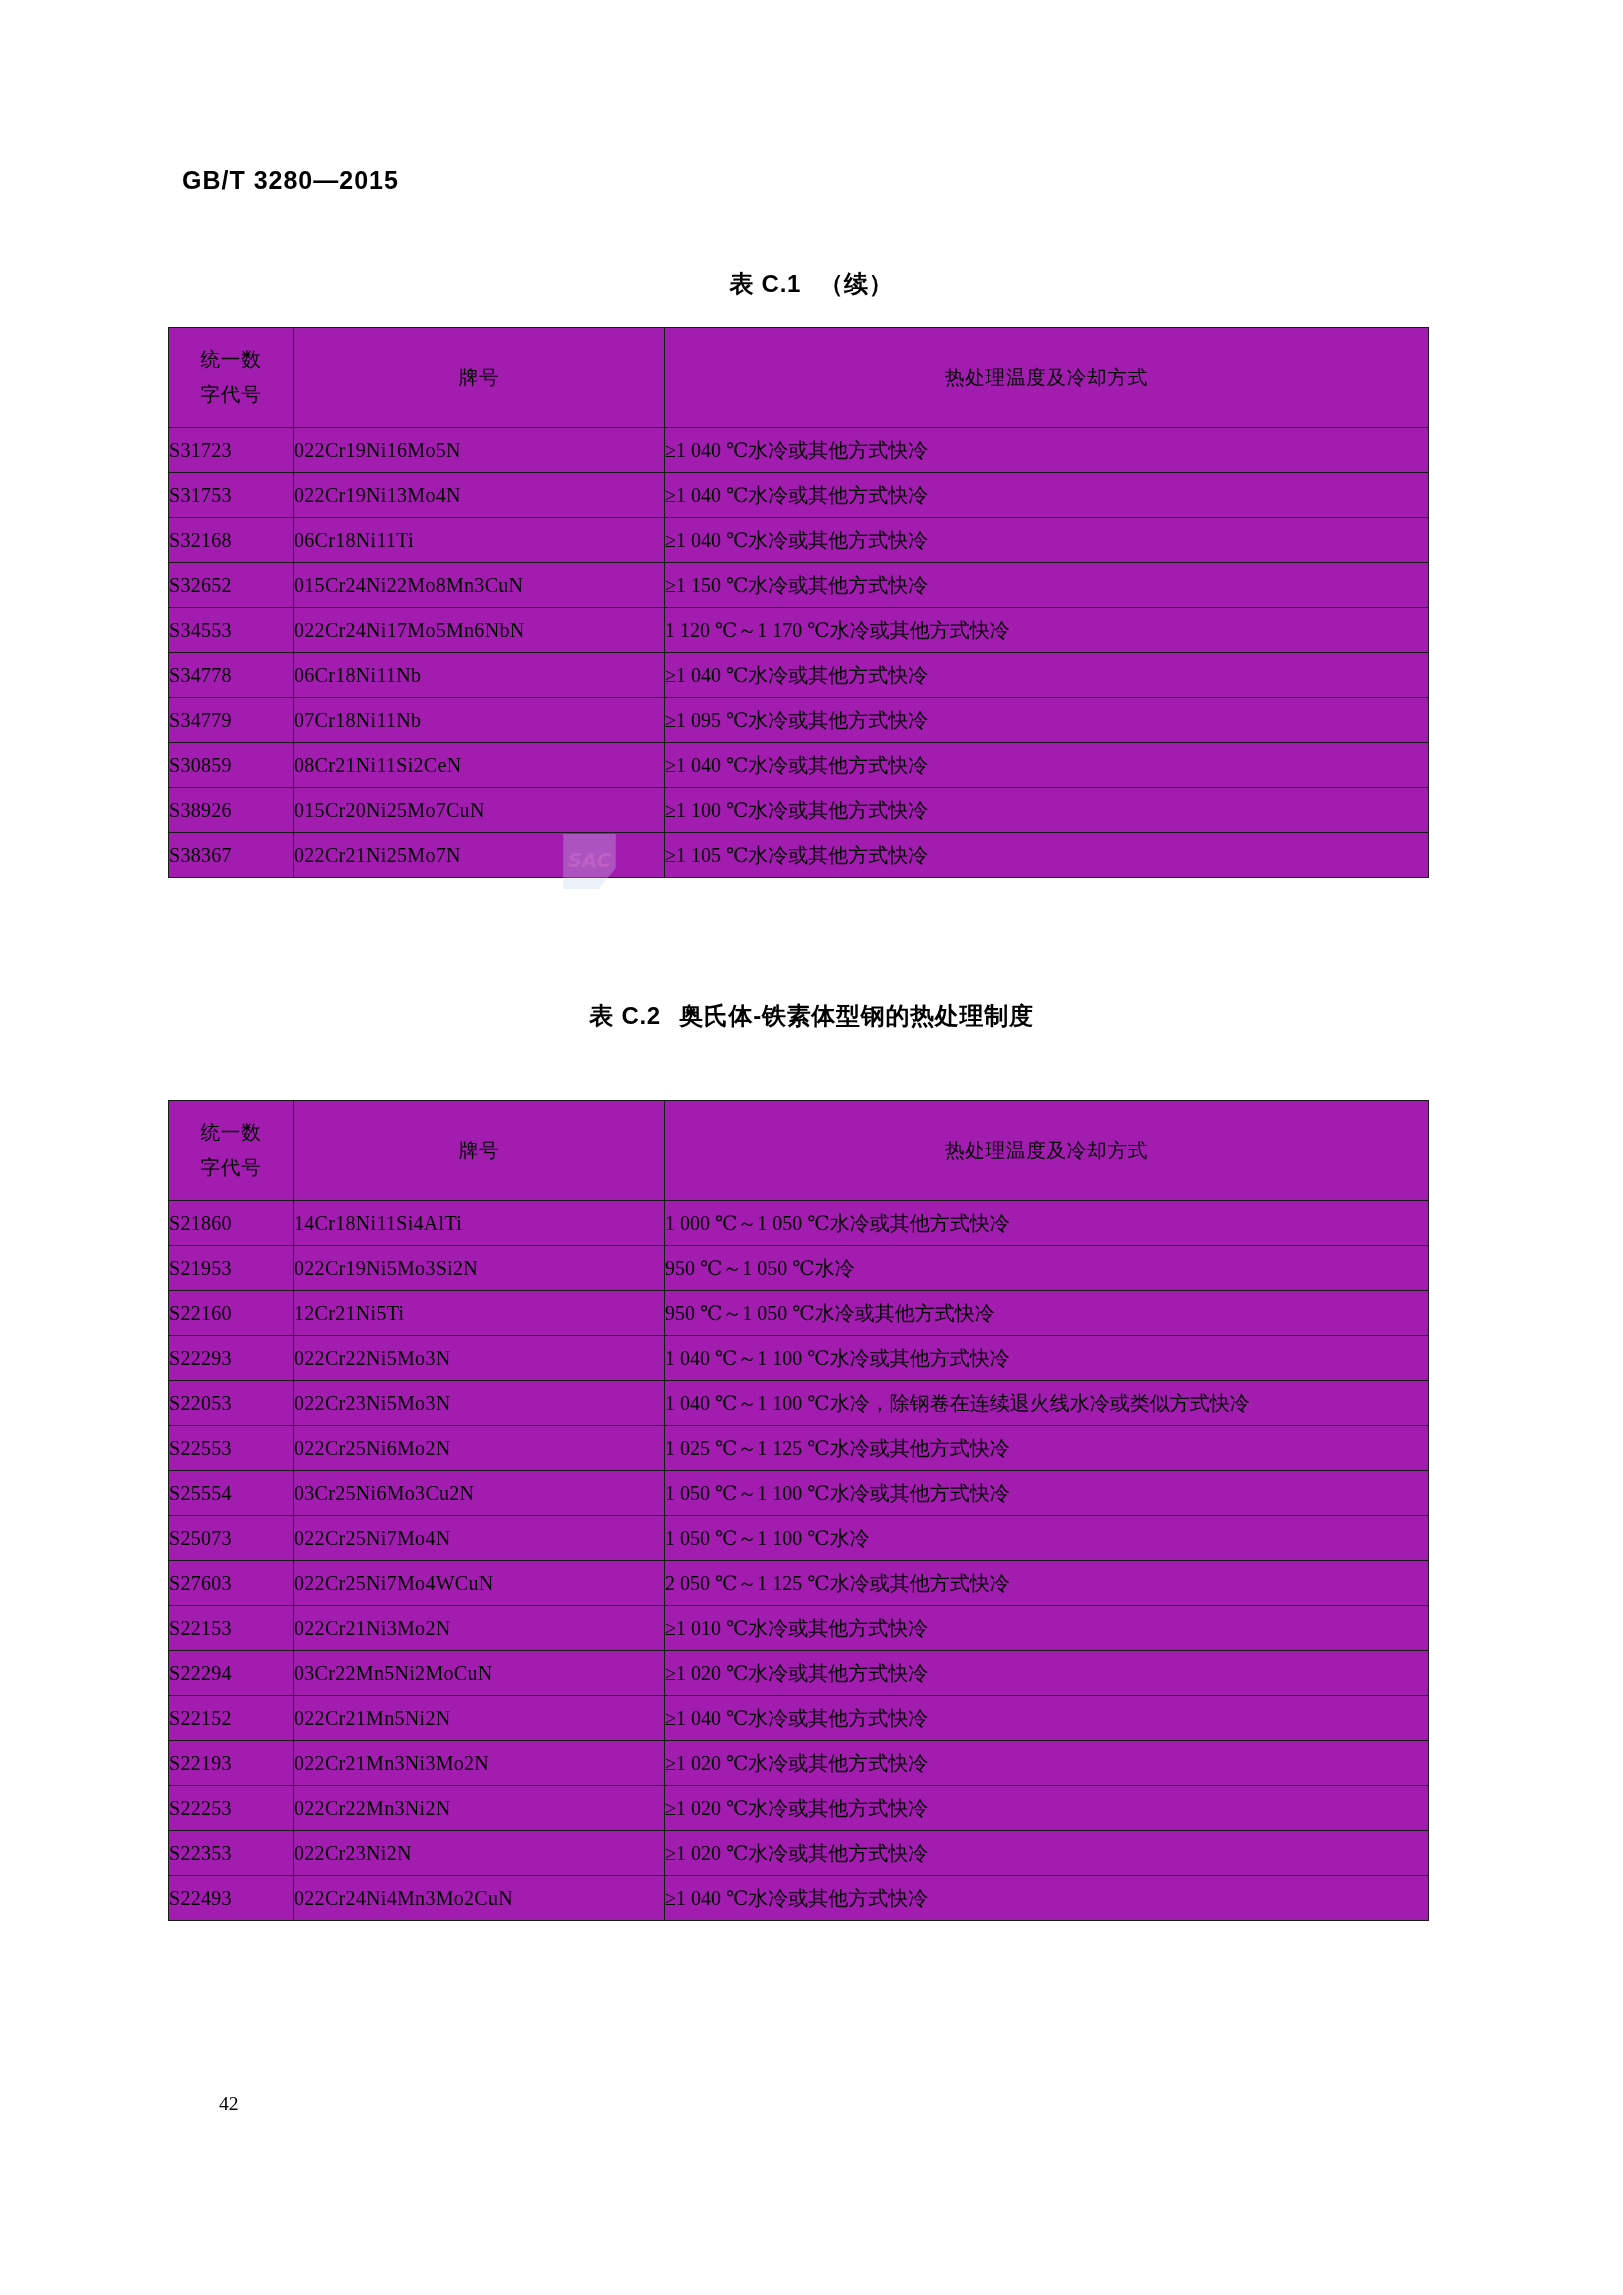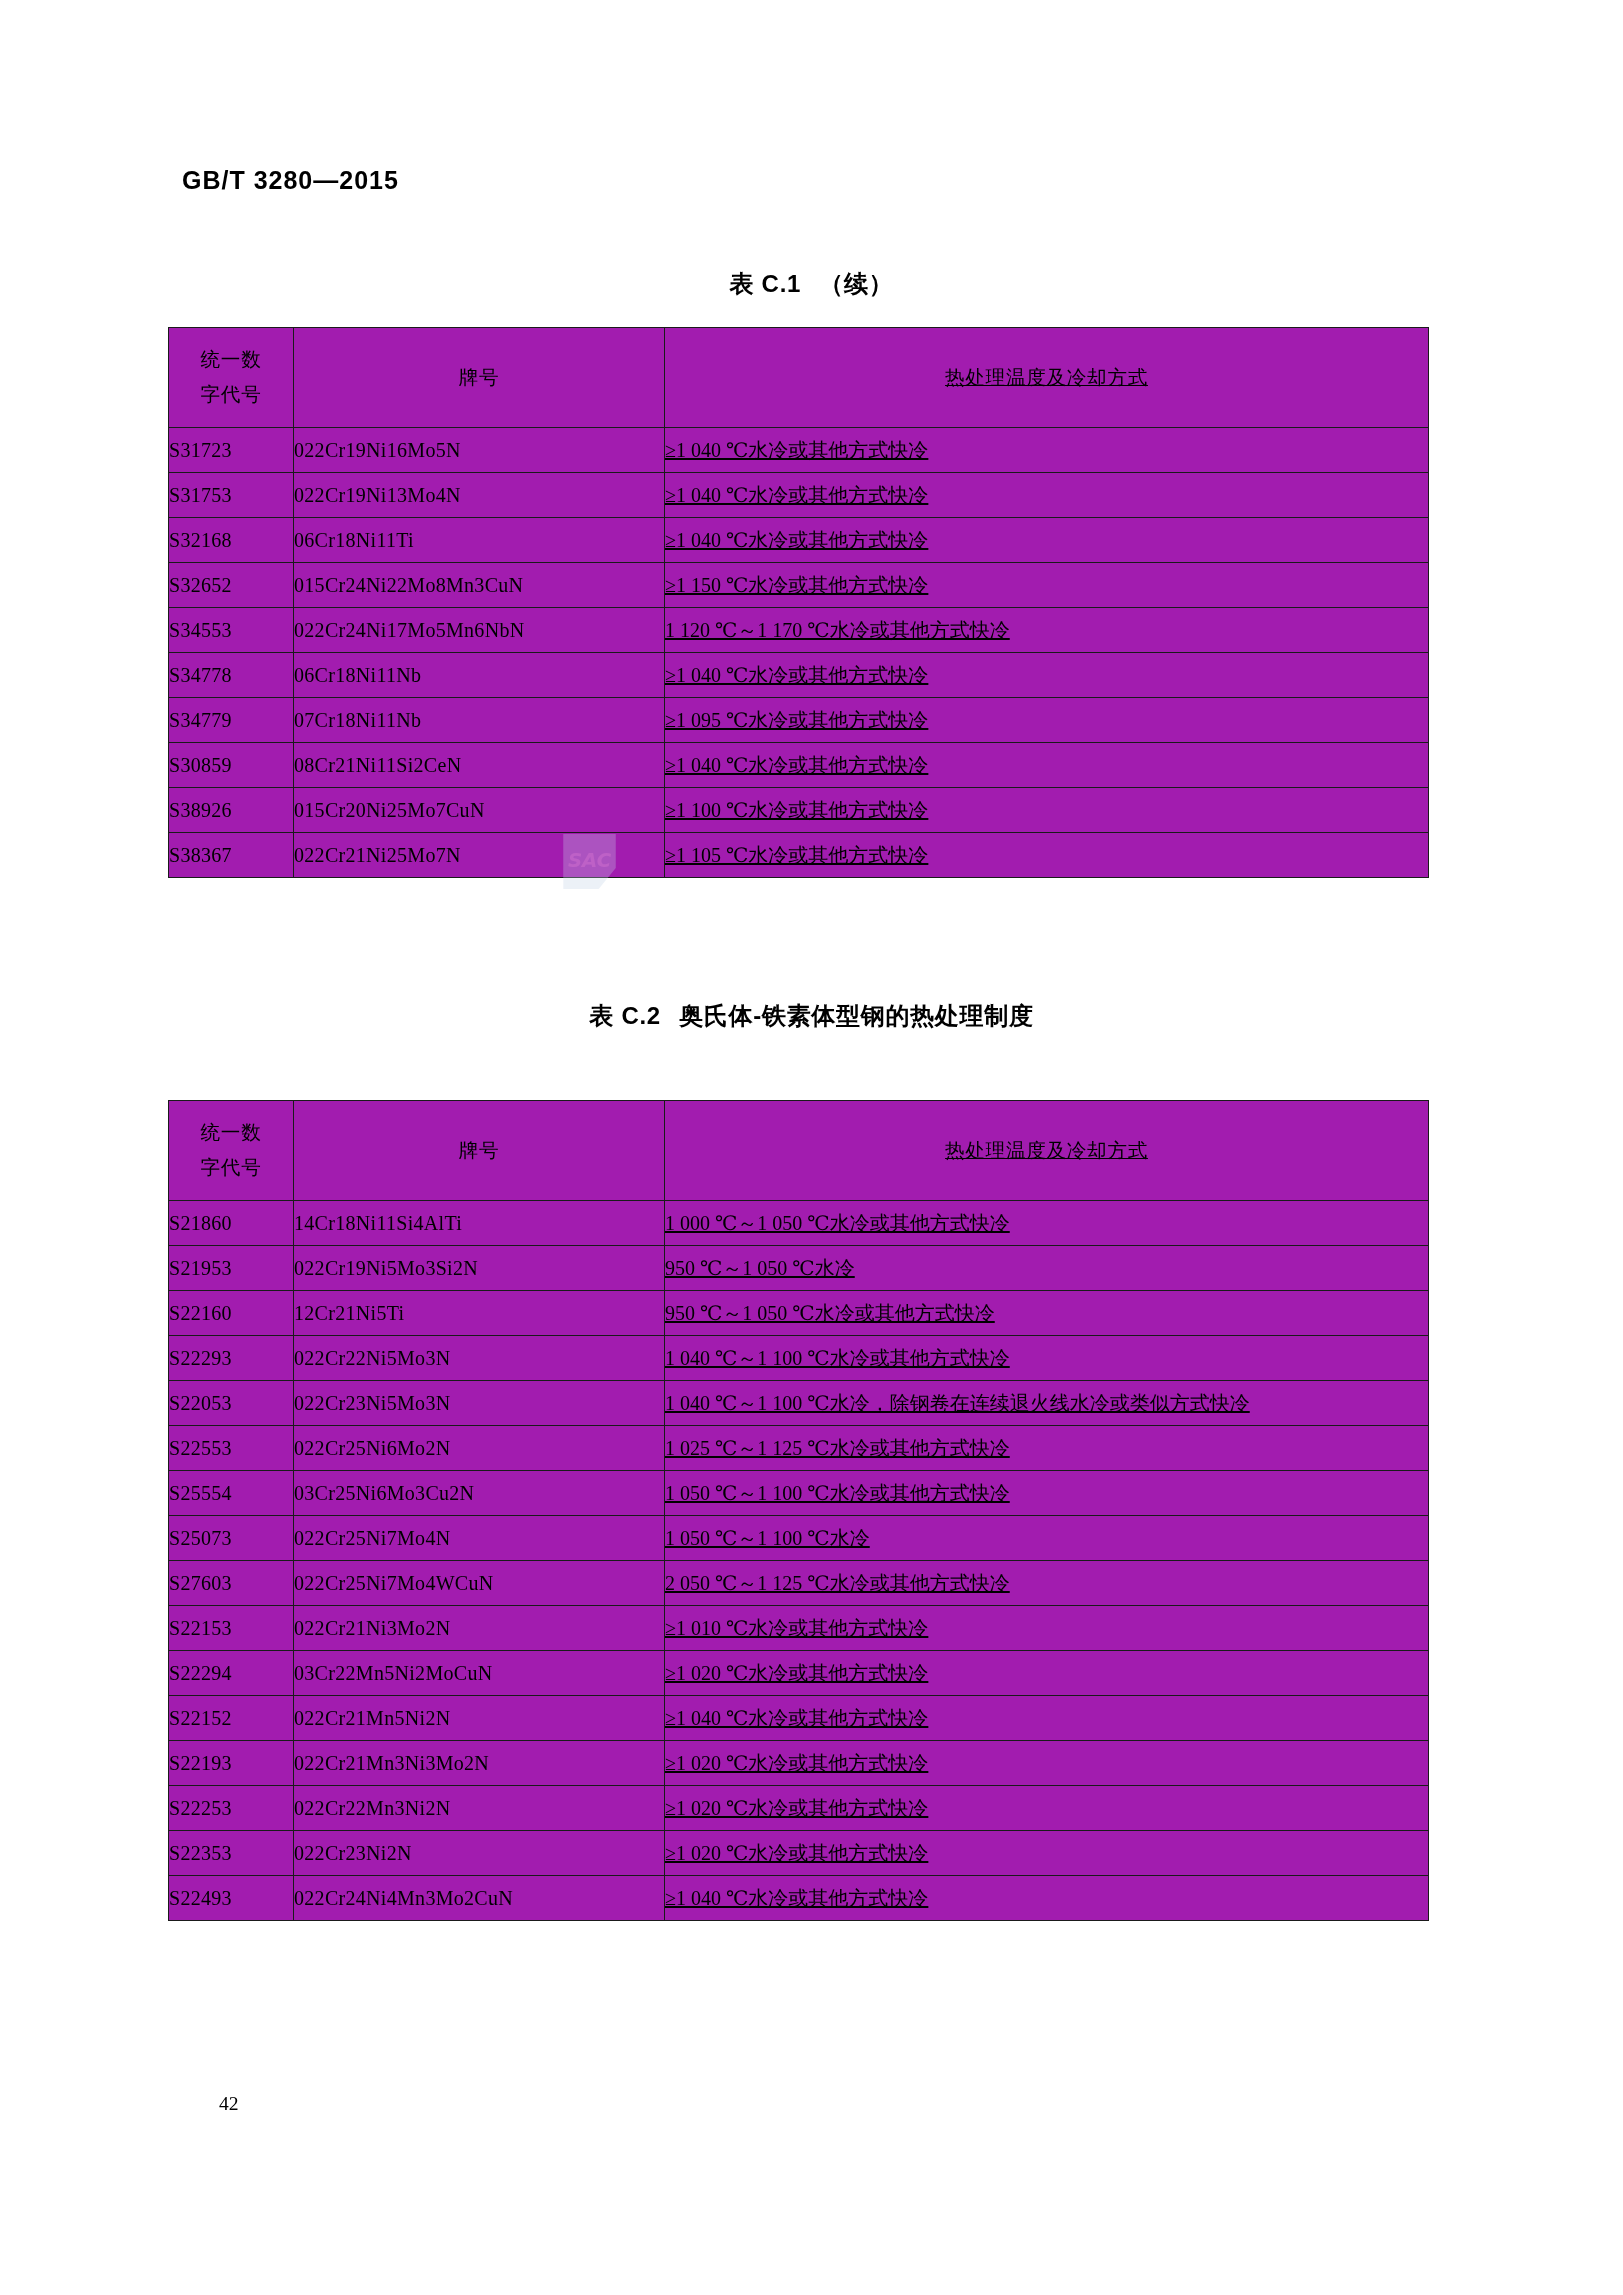--- a/index.html
+++ b/index.html
@@ -80,21 +80,21 @@
     letter-spacing: 0.7px;
   }
   .hdr-stack { line-height: 1.75; }
 
   
   table.std tbody td { height: 44px; }
   .c-code  { width: 124px; text-align: left;  padding-left: 17px; }
   .c-grade { width: 370px; text-align: left;  padding-left: 17px; }
   .c-heat  { width: 763px; text-align: left; padding-left: 17px;
              font-family: "DejaVu Sans", "Liberation Sans", sans-serif;
-             font-size: 19px; text-decoration: underline; }
+             font-size: 19px; }
 
   
   .c-code, .c-grade { font-family: "Liberation Serif", "DejaVu Serif", serif; letter-spacing: 0.3px; }
 
   
   .watermark {
     position: absolute;
     left: 558px;
     top: 830px;
     width: 63px;

